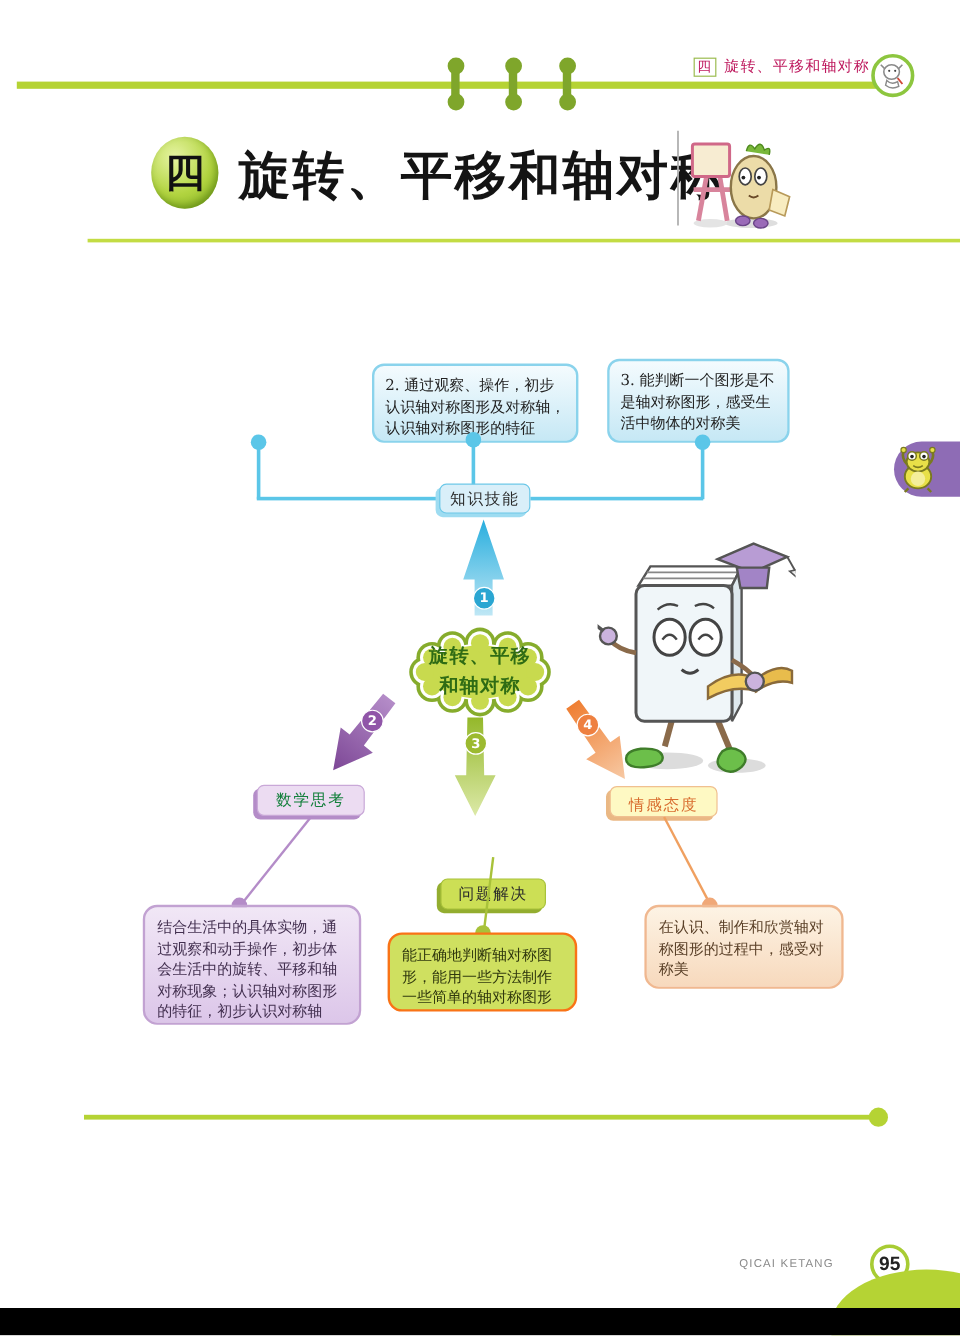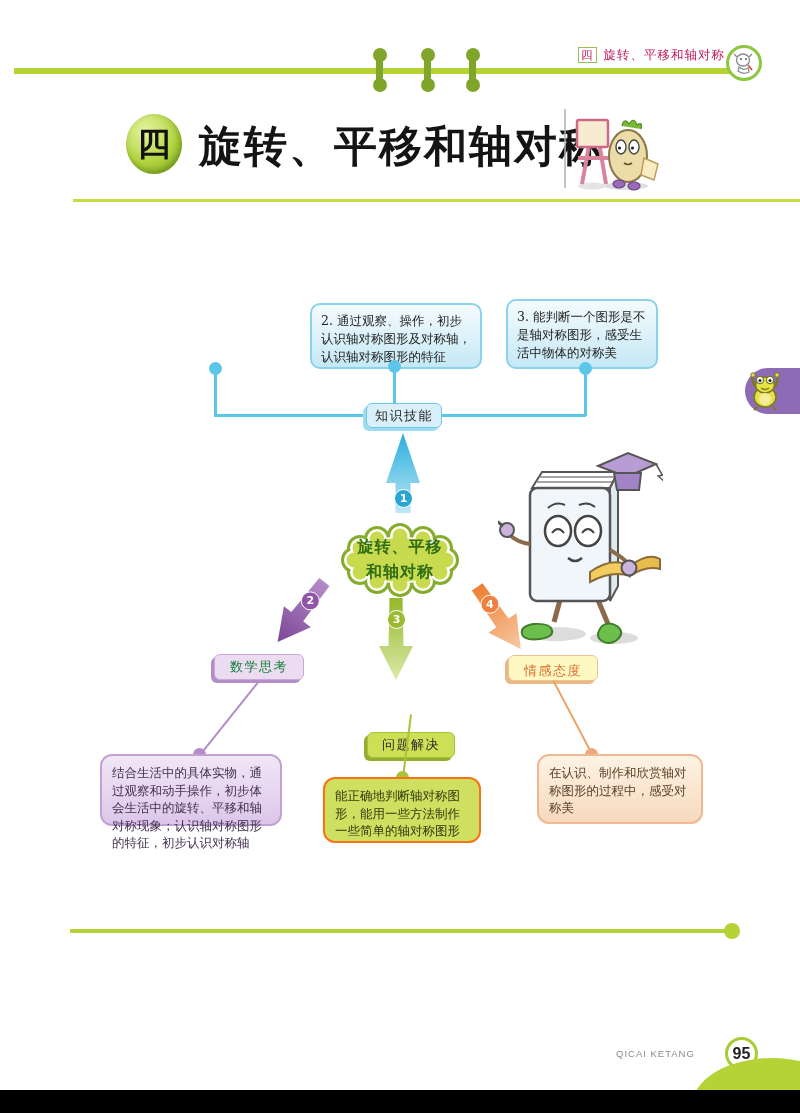--- a/index.html
+++ b/index.html
@@ -286,21 +286,21 @@
     <span>情感态度</span>
   </div>
 
   <div class="abs branchline" style="left:182px;top:717px;width:95px;background:#b48cc8;transform:rotate(128.6deg);"></div>
   <div class="abs branchline" style="left:375px;top:745px;width:64px;background:#a8c23a;transform:rotate(97.2deg);"></div>
   <div class="abs branchline" style="left:531px;top:717px;width:84px;background:#f0a060;transform:rotate(62.2deg);"></div>
   <div class="abs dot" style="left:193px;top:748px;width:13px;height:13px;background:#b48cc8;"></div>
   <div class="abs dot" style="left:396px;top:771px;width:13px;height:13px;background:#a8c23a;"></div>
   <div class="abs dot" style="left:585px;top:748px;width:13px;height:13px;background:#f0a878;"></div>
 
-  <div class="abs bbox bbox-math hand" style="left:100px;top:754px;width:182px;height:72px;">
+  <div class="abs bbox bbox-math hand" style="left:119px;top:754px;width:182px;height:100px;">
     <span>结合生活中的具体实物，通过观察和动手操作，初步体会生活中的旋转、平移和轴对称现象；认识轴对称图形的特征，初步认识对称轴</span>
   </div>
   <div class="abs bbox bbox-problem hand" style="left:323px;top:777px;width:158px;height:66px;">
     <span>能正确地判断轴对称图形，能用一些方法制作一些简单的轴对称图形</span>
   </div>
   <div class="abs bbox bbox-emotion hand" style="left:513px;top:754px;width:166px;height:70px;margin-left:24px;">
     <span>在认识、制作和欣赏轴对称图形的过程中，感受对称美</span>
   </div>
 
   <div class="abs ptab" style="left:745px;top:368px;width:55px;height:46px;">

